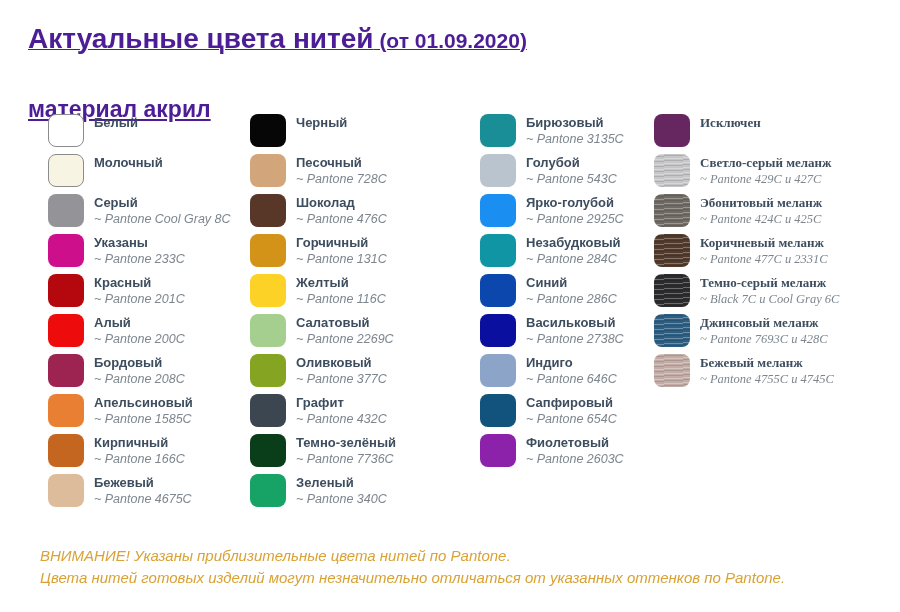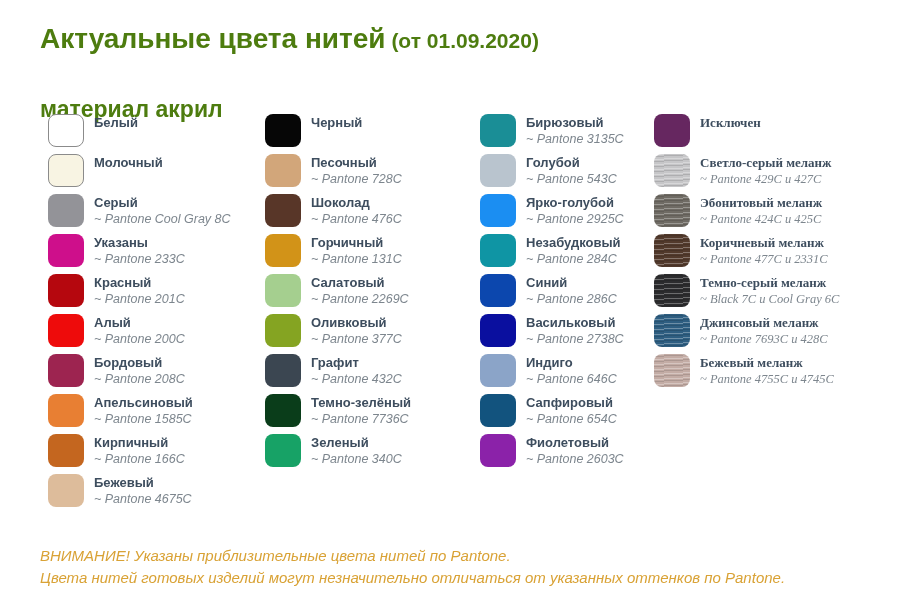--- a/index.html
+++ b/index.html
@@ -6,39 +6,40 @@
   .page {
     position: relative;
     width: 900px;
     height: 612px;
     background: #ffffff;
     font-family: "Liberation Sans", sans-serif;
     overflow: hidden;
   }
   .title-block {
     position: absolute;
-    left: 40px;
+    left: 28px;
     top: 22px;
-    color: #4d7c0f;
+    color: #4c1d95;
     font-weight: bold;
     line-height: 34px;
+    text-decoration: underline;
   }
   .title-main { font-size: 28px; }
   .title-date { font-size: 21px; }
   .subtitle { font-size: 23px; margin-top: 32px; }
   .grid {
     position: absolute;
     left: 0;
     top: 114px;
     width: 900px;
     height: 400px;
   }
   .col { position: absolute; top: 0; }
   .col-0 { left: 48px;  width: 216px; }
-  .col-1 { left: 265px; width: 214px; }
+  .col-1 { left: 250px; width: 214px; }
   .col-2 { left: 480px; width: 173px; }
   .col-3 { left: 654px; width: 246px; font-family: Liberation Serif, serif; }
   .row {
     height: 40px;
     display: flex;
     align-items: flex-start;
   }
   .swatch {
     flex: none;
     width: 36px;
@@ -186,20 +187,27 @@
           </div>
         </div>
         <div class="row">
           <div class="swatch" style="background-color: rgb(210, 147, 24);"></div>
           <div class="texts">
             <div class="cname">Горчичный</div>
             <div class="pantone">~ Pantone 131C</div>
           </div>
         </div>
         <div class="row">
+          <div class="swatch" style="background-color: rgb(251, 210, 37);"></div>
+          <div class="texts">
+            <div class="cname">Желтый</div>
+            <div class="pantone">~ Pantone 116C</div>
+          </div>
+        </div>
+        <div class="row">
           <div class="swatch" style="background-color: rgb(165, 207, 143);"></div>
           <div class="texts">
             <div class="cname">Салатовый</div>
             <div class="pantone">~ Pantone 2269C</div>
           </div>
         </div>
         <div class="row">
           <div class="swatch" style="background-color: rgb(133, 164, 34);"></div>
           <div class="texts">
             <div class="cname">Оливковый</div>

